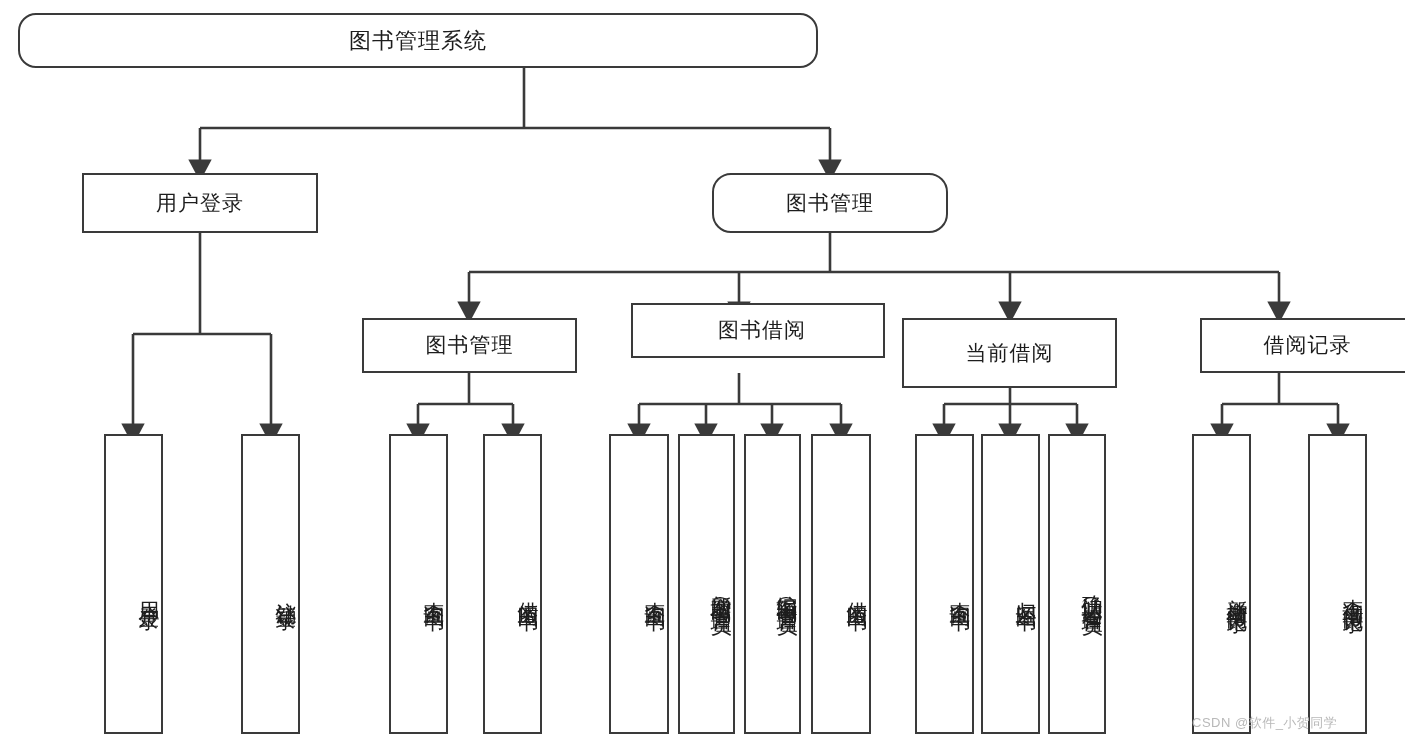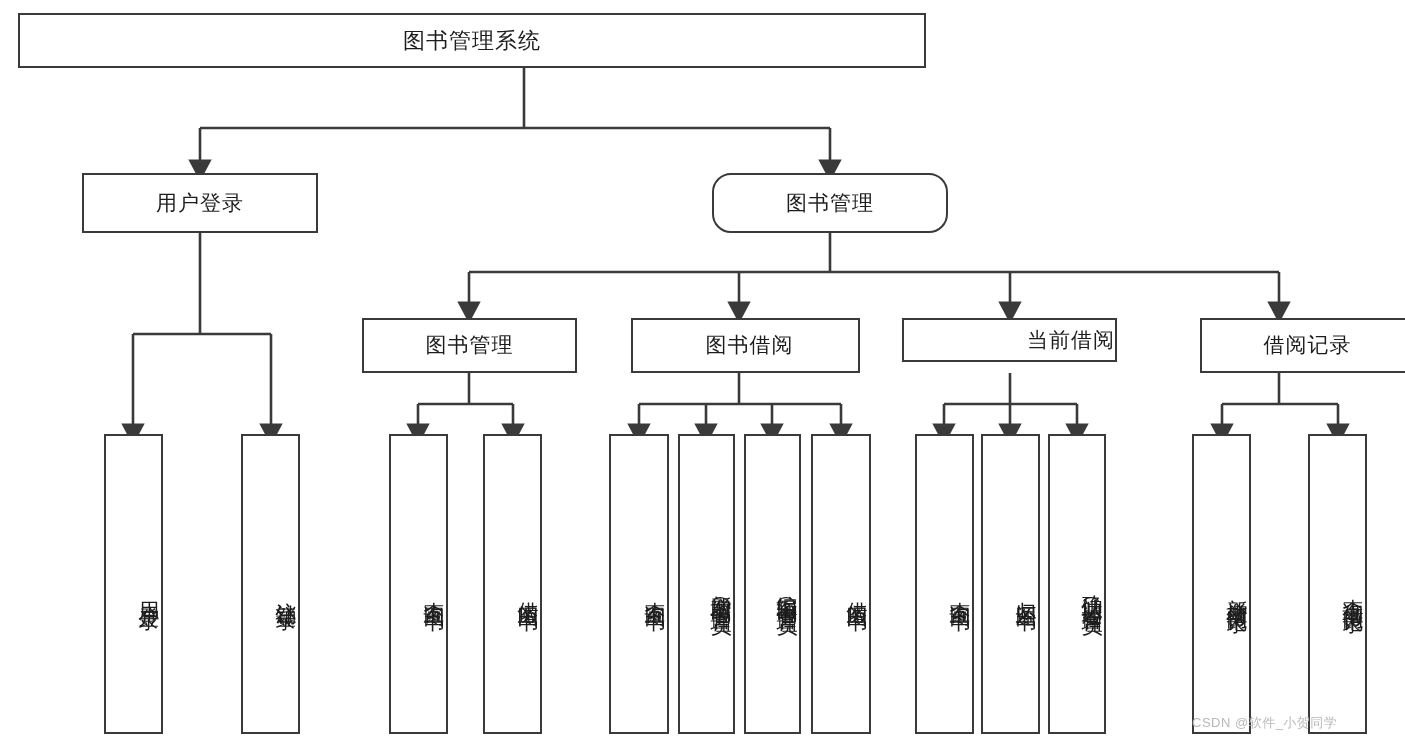--- a/index.html
+++ b/index.html
@@ -111,38 +111,38 @@
       <path d="M1010,404 L1010,426" marker-end="url(#arrow)"></path>
       <path d="M1077,404 L1077,426" marker-end="url(#arrow)"></path>
 
       <path d="M1279,373 L1279,404"></path>
       <path d="M1222,404 L1338,404"></path>
       <path d="M1222,404 L1222,426" marker-end="url(#arrow)"></path>
       <path d="M1338,404 L1338,426" marker-end="url(#arrow)"></path>
     </g>
   </svg>
 
-  <div class="node horiz root" style="left:18px; top:13px; width:908px; height:55px;">
+  <div class="node horiz root" style="left:18px; top:13px; width:800px; height:55px;border-radius:18px;">
     <span>图书管理系统</span>
   </div>
 
   <div class="node horiz" style="left:82px; top:173px; width:236px; height:60px;">
     <span>用户登录</span>
   </div>
   <div class="node horiz" style="left:712px; top:173px; width:236px; height:60px;border-radius:19px;">
     <span>图书管理</span>
   </div>
 
   <div class="node horiz" style="left:362px; top:318px; width:215px; height:55px;">
     <span>图书管理</span>
   </div>
-  <div class="node horiz" style="left:631px; top:318px; width:229px; height:55px;padding-left:8px;">
+  <div class="node horiz" style="left:631px; top:303px; width:254px; height:55px;padding-left:8px;">
     <span>图书借阅</span>
   </div>
-  <div class="node horiz" style="left:902px; top:318px; width:215px; height:44px;justify-content:flex-end;">
+  <div class="node horiz" style="left:902px; top:318px; width:215px; height:70px;">
     <span>当前借阅</span>
   </div>
   <div class="node horiz" style="left:1172px; top:318px; width:215px; height:55px;margin-left:28px;">
     <span>借阅记录</span>
   </div>
 
   <div class="node vert" style="left:104px; top:434px; width:59px; height:300px;">
     <span>用户登录</span>
   </div>
   <div class="node vert" style="left:241px; top:434px; width:59px; height:300px;">

